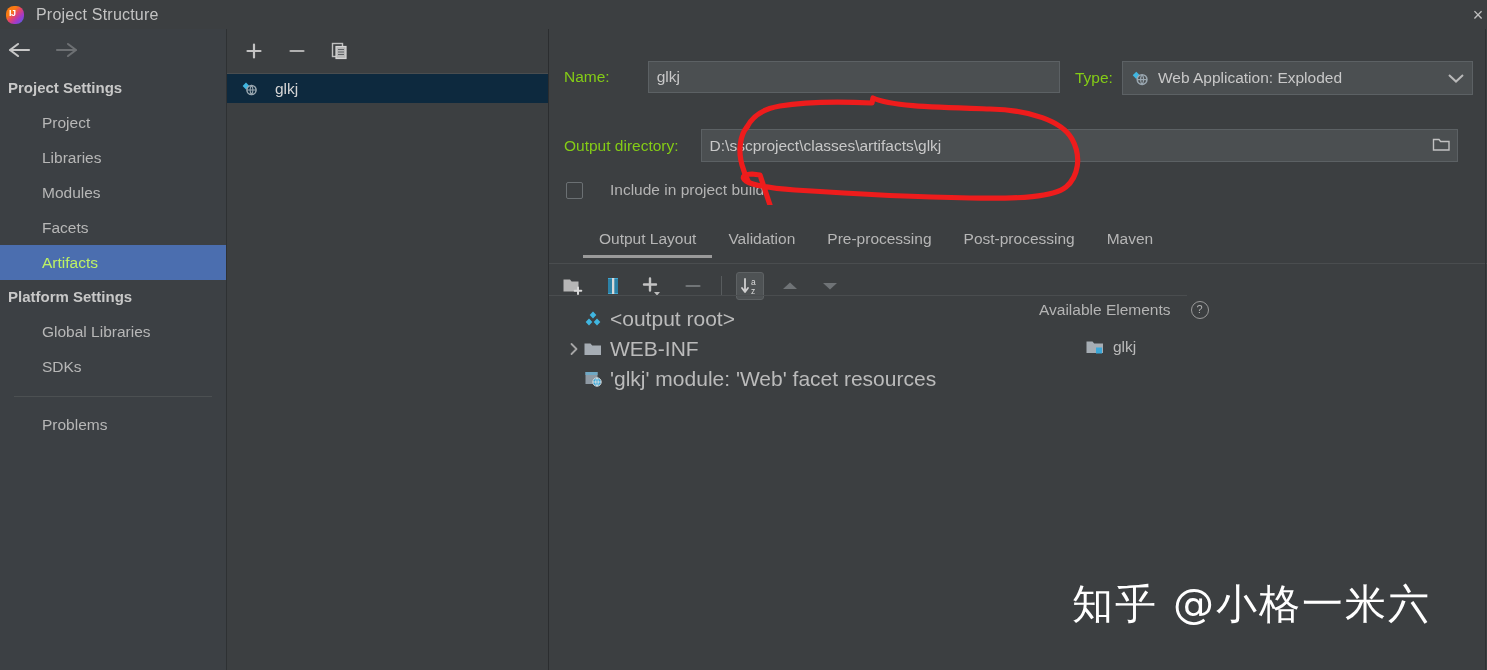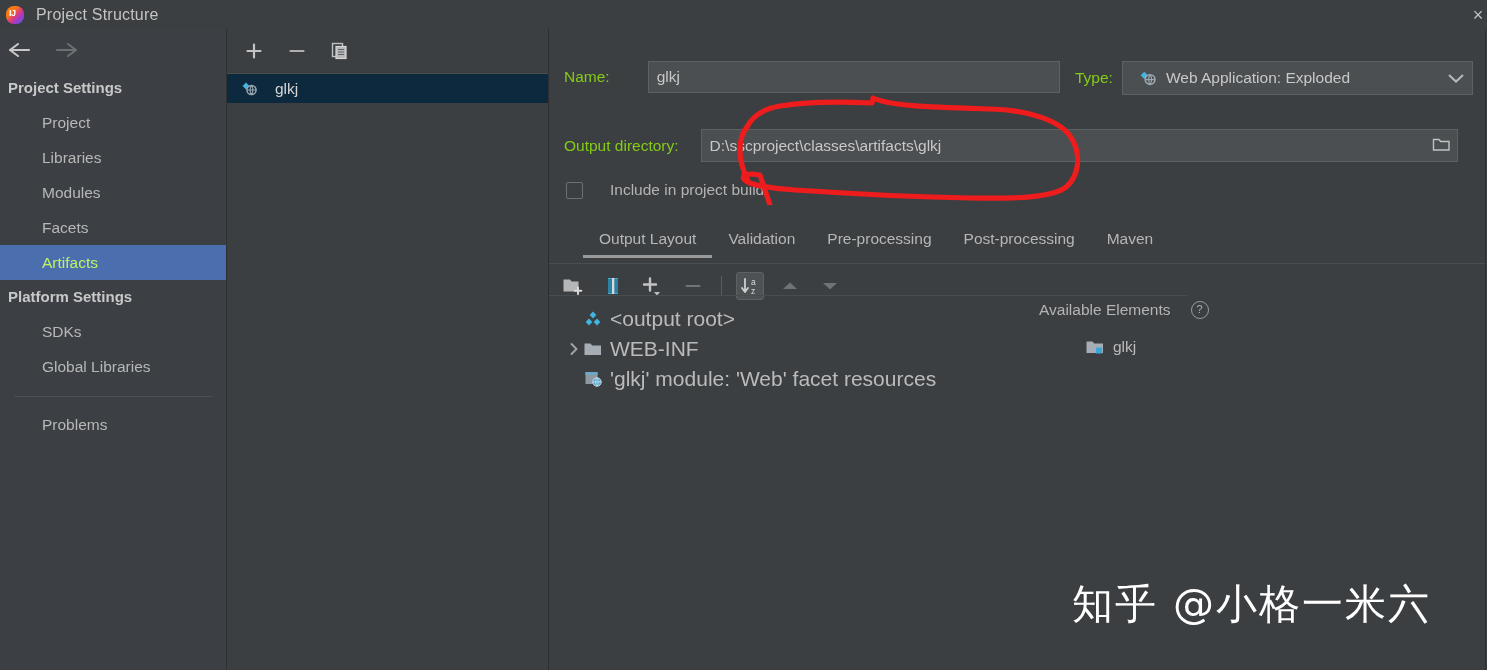--- a/index.html
+++ b/index.html
@@ -193,21 +193,21 @@
     align-items: center;
   }
   .combo {
     background: #4b4f51;
     border: 1px solid #5c6164;
     height: 34px;
     width: 351px;
     margin-left: 9px;
     display: flex;
     align-items: center;
-    padding: 0 6px 0 16px;
+    padding: 0 6px 0 8px;
     box-sizing: border-box;
     position: relative;
   }
   .combo-text {
     font-size: 15.5px;
     color: #c8c8c8;
     margin-left: 8px;
     white-space: nowrap;
   }
   .combo-arrow {
@@ -439,22 +439,22 @@
     </div>
 
     <div class="nav-group-title">Project Settings</div>
     <div class="nav-item">Project</div>
     <div class="nav-item">Libraries</div>
     <div class="nav-item">Modules</div>
     <div class="nav-item">Facets</div>
     <div class="nav-item selected">Artifacts</div>
 
     <div class="nav-group-title">Platform Settings</div>
+    <div class="nav-item">Global Libraries</div>
     <div class="nav-item">SDKs</div>
-    <div class="nav-item">Global Libraries</div>
 
     <div class="nav-sep"></div>
     <div class="nav-item">Problems</div>
   </div>
 
   <div class="artifacts-panel">
     <div class="artifacts-toolbar">
 
       <div class="tb-btn">
         <svg width="20" height="20" viewBox="0 0 20 20">

